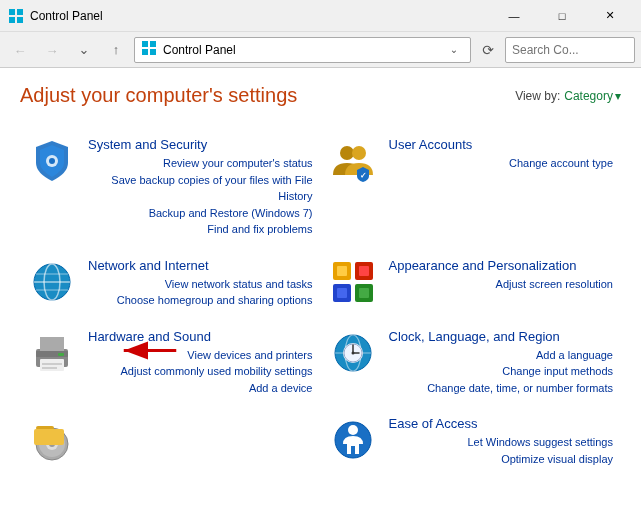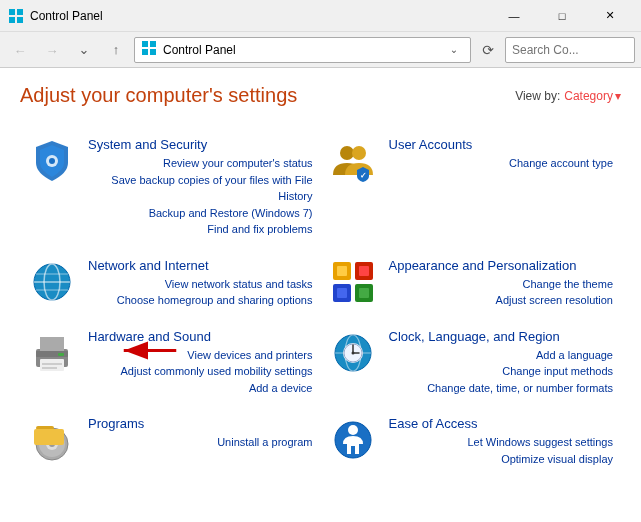--- a/index.html
+++ b/index.html
@@ -149,21 +149,21 @@
     }
     .view-by {
       display: flex;
       align-items: flex-end;
       gap: 4px;
       font-size: 12px;
       color: #444;
     }
     .view-by-label { color: #444; }
     .view-by-value {
-      color: #ef4444;
+      color: #15803d;
       cursor: pointer;
       display: flex;
       align-items: center;
       gap: 2px;
     }
 
     
     .categories-grid {
       display: grid;
       grid-template-columns: 1fr 1fr;
@@ -350,21 +350,20 @@
           <rect x="4" y="26" width="18" height="18" fill="#2244cc" rx="2"></rect>
           <rect x="26" y="26" width="18" height="18" fill="#228822" rx="2"></rect>
           <rect x="8" y="8" width="10" height="10" fill="#ffcc44" rx="1"></rect>
           <rect x="30" y="8" width="10" height="10" fill="#ff4444" rx="1"></rect>
           <rect x="8" y="30" width="10" height="10" fill="#4466ee" rx="1"></rect>
           <rect x="30" y="30" width="10" height="10" fill="#44aa44" rx="1"></rect>
         </svg>
       </div>
       <div class="cat-text">
         <div class="cat-title">Appearance and Personalization</div>
-        <span class="cat-link">Change the theme</span>
         <span class="cat-link">Adjust screen resolution</span>
       </div>
     </div>
 
     <div class="category-item" style="position:relative;">
       <div class="cat-icon icon-hardware">
         <svg width="48" height="48" viewBox="0 0 48 48">
 
           <rect x="8" y="20" width="32" height="18" rx="2" fill="#888"></rect>
           <rect x="12" y="8" width="24" height="14" fill="#aaa"></rect>
@@ -421,24 +420,20 @@
 
           <circle cx="24" cy="28" r="16" fill="#aaa" stroke="#888" stroke-width="1"></circle>
           <circle cx="24" cy="28" r="13" fill="#bbb"></circle>
           <circle cx="24" cy="28" r="6" fill="#ddd"></circle>
           <circle cx="24" cy="28" r="3" fill="#999"></circle>
 
           <rect x="8" y="10" width="18" height="4" rx="2" fill="#daa520"></rect>
           <rect x="6" y="13" width="30" height="16" rx="2" fill="#f0c040"></rect>
         </svg>
       </div>
-      <div class="cat-text">
-        <div class="cat-title">Programs</div>
-        <span class="cat-link">Uninstall a program</span>
-      </div>
     </div>
 
     <div class="category-item">
       <div class="cat-icon icon-ease">
         <svg width="48" height="48" viewBox="0 0 48 48">
 
           <circle cx="24" cy="24" r="18" fill="#1a6fc4" stroke="#0055aa" stroke-width="1"></circle>
 
           <circle cx="24" cy="14" r="5" fill="#fff"></circle>
           <path d="M14 28 Q14 20 24 20 Q34 20 34 28 L30 28 L30 38 L26 38 L26 30 L22 30 L22 38 L18 38 L18 28 Z" fill="#fff"></path>

